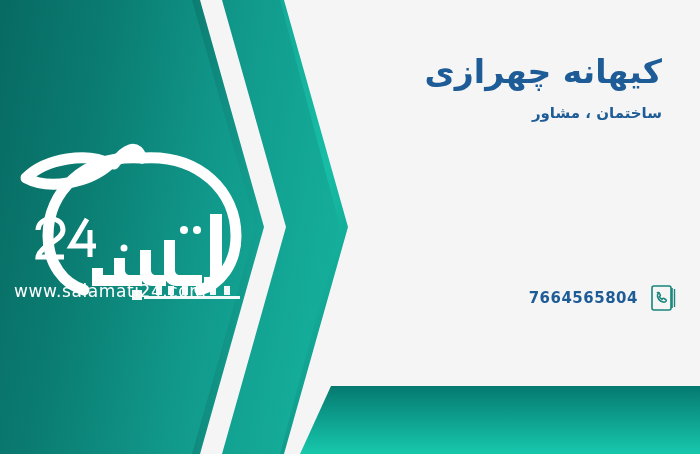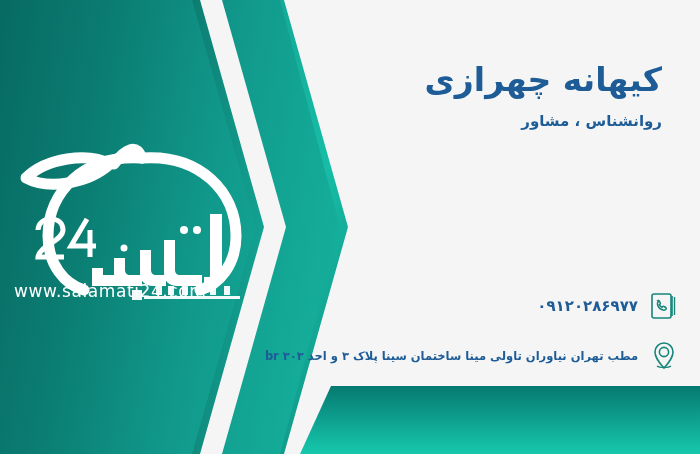--- a/index.html
+++ b/index.html
@@ -78,21 +78,21 @@
     font-family: "DejaVu Sans", "Liberation Sans", sans-serif;
     font-size: 17px;
     letter-spacing: 0.6px;
     direction: ltr;
   }
 
   
   .content {
     position: absolute;
     right: 0;
-    top: 8px;
+    top: 0;
     width: 360px;
     height: 430px;
     z-index: 4;
   }
 
   .person-name {
     position: absolute;
     right: 38px;
     top: 52px;
     color: #1d5c96;
@@ -236,45 +236,35 @@
         <path d="M118 172 h10 v10 h-10 Z" opacity="0.95"></path>
         <path d="M142 168 h6 v9 h-6 Z M154 168 h6 v9 h-6 Z M168 168 h6 v9 h-6 Z M182 168 h6 v9 h-6 Z M196 168 h6 v9 h-6 Z M210 168 h6 v9 h-6 Z" opacity="0.95"></path>
       </g>
     </svg>
     <div class="logo-url">www.salamati24.com</div>
   </div>
 
   <div class="content">
 
     <div class="person-name">کیهانه چهرازی</div>
-    <div class="person-title">روانشناس ، مشاور</div>
+    <div class="person-title">ساختمان ، مشاور</div>
 
     <div class="contact-block">
 
       <div class="contact-row">
         <span class="contact-icon">
           <svg width="30" height="30" viewBox="0 0 30 30" aria-hidden="true">
             <rect x="3" y="3" width="19" height="24" rx="2" fill="none" stroke="#17857a" stroke-width="1.6"></rect>
             <path d="M23 5 v20" stroke="#17857a" stroke-width="1.6" fill="none"></path>
             <path d="M25.5 6 v18" stroke="#17857a" stroke-width="1.4" fill="none"></path>
             <path d="M9.5 10.5 c0 0 -1.5 1 -1 3 c0.6 2.4 3.2 5 5.6 5.6 c2 0.5 3 -1 3 -1 c0.4 -0.6 0.2 -1.2 -0.4 -1.6 l-1.6 -1 c-0.6 -0.4 -1.2 -0.2 -1.6 0.3 l-0.4 0.5 c-1 -0.5 -2.2 -1.7 -2.7 -2.7 l0.5 -0.4 c0.5 -0.4 0.7 -1 0.3 -1.6 l-1 -1.6 c-0.4 -0.6 -1 -0.8 -1.6 -0.4 Z" fill="none" stroke="#17857a" stroke-width="1.5"></path>
           </svg>
         </span>
-        <span class="contact-text phone">۰۹۱۲۰۲۸۶۹۷۷</span>
+        <span class="contact-text phone">7664565804</span>
       </div>
 
-      <div class="contact-row">
-        <span class="contact-icon">
-          <svg width="30" height="32" viewBox="0 0 30 32" aria-hidden="true">
-            <path d="M15 3 c-5 0 -9 4 -9 9 c0 6.5 9 16 9 16 c0 0 9 -9.5 9 -16 c0 -5 -4 -9 -9 -9 Z" fill="none" stroke="#17857a" stroke-width="1.6"></path>
-            <circle cx="15" cy="12" r="4.6" fill="none" stroke="#17857a" stroke-width="1.6"></circle>
-            <path d="M8 26 c2.5 2 11.5 2 14 0" fill="none" stroke="#17857a" stroke-width="1.4"></path>
-          </svg>
-        </span>
-        <span class="contact-text address">مطب تهران نیاوران تاولی مینا ساختمان سینا پلاک ۳ و احد ۳۰۳ br</span>
-      </div>
 
     </div>
   </div>
 
   <div class="bottom-bar"></div>
 
 </div>
 
 </body></html>

